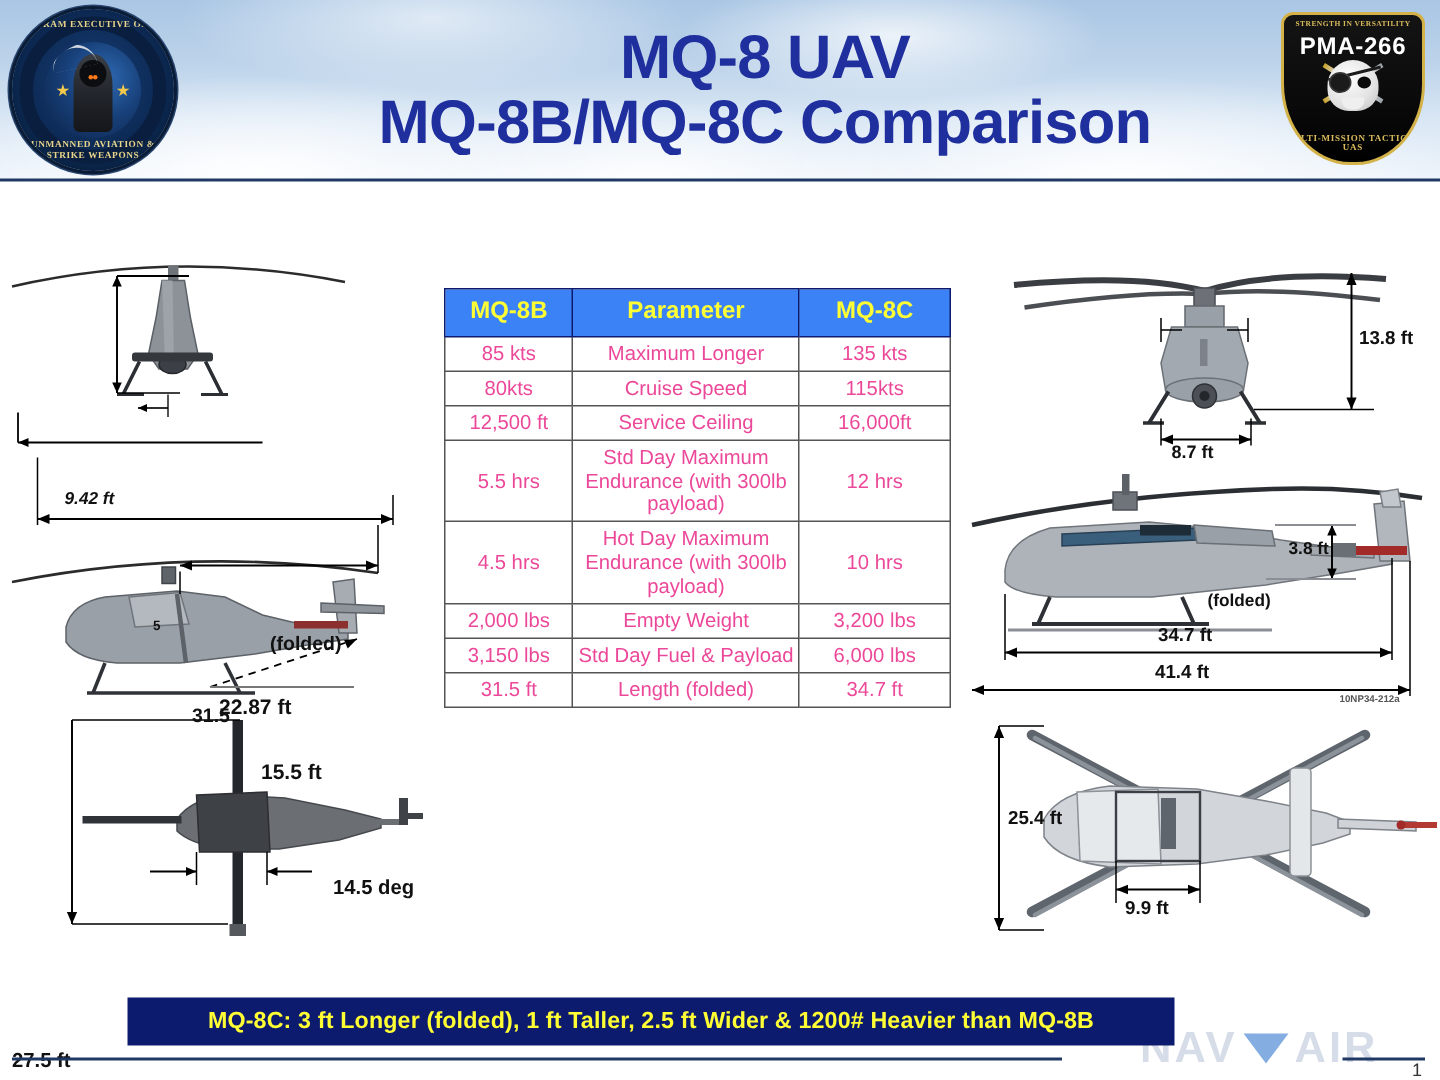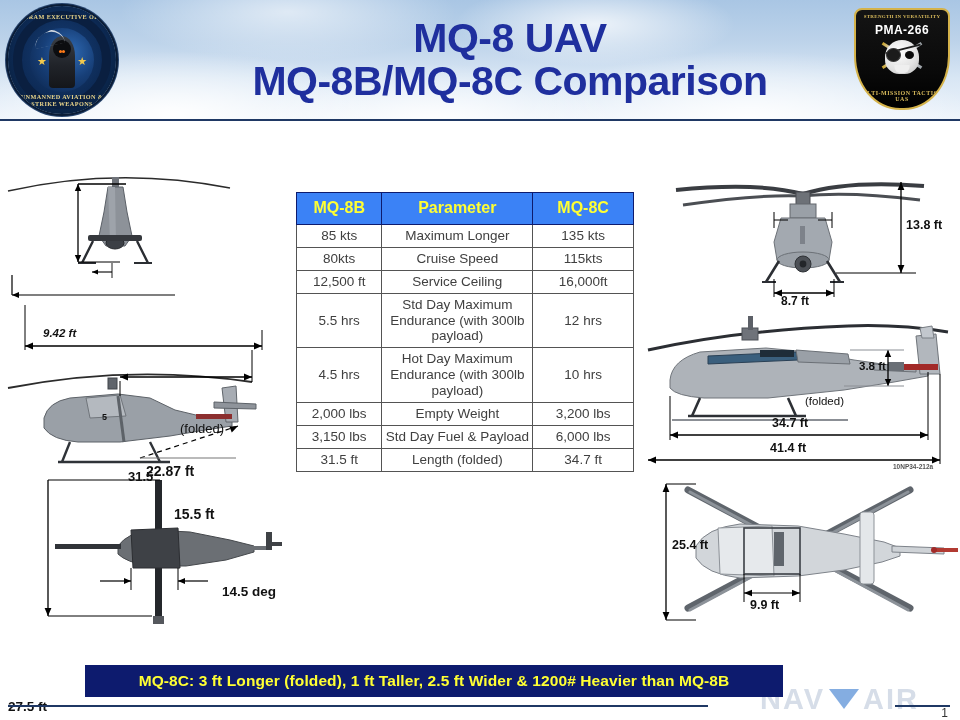--- a/index.html
+++ b/index.html
@@ -96,21 +96,21 @@
     border-radius:8px 8px 46px 46px/8px 8px 54px 54px;
     overflow:hidden;
   }
   .pma-top{
     position:absolute;left:0;right:0;top:4px;text-align:center;
     color:#d9bb5c;font-size:5px;font-weight:bold;letter-spacing:.3px;
     font-family:"Liberation Serif", serif;
   }
   .pma-name{
     position:absolute;left:0;right:0;top:13px;text-align:center;
-    color:#ffffff;font-size:12px;font-weight:bold;letter-spacing:.5px;
+    color:#ffffff;font-size:16px;font-weight:bold;letter-spacing:.5px;
   }
   .pma-skull{
     position:absolute;left:50%;top:30px;transform:translateX(-50%);
     width:34px;height:34px;border-radius:50% 50% 42% 42%;
     background:radial-gradient(circle at 40% 35%, #ffffff 0%, #e2e2e2 60%, #bdbdbd 100%);
   }
   .pma-socket{position:absolute;top:11px;width:9px;height:8px;border-radius:50%;background:#0a0a0a;}
   .pma-socket.l{left:4px;}
   .pma-socket.r{right:5px;}
   .pma-patch{
@@ -136,36 +136,36 @@
     font-family:"Liberation Serif", serif;
   }
 
   
   .spec-table{
     position:absolute;left:296px;top:192px;width:338px;
     border-collapse:collapse;background:#fff;
   }
   .spec-table td,.spec-table th{
     border:1px solid #545454;text-align:center;vertical-align:middle;
-    color:#404040;font-size:13.5px;padding:3px 2px;line-height:1.18;
+    color:#ec4899;font-size:13.5px;padding:3px 2px;line-height:1.18;
   }
   .spec-table thead th{
     background:#3b82f6;color:#ffff33;font-size:16px;font-weight:bold;
     padding:6px 2px;border-color:#0d1b6e;
   }
   .col-a{width:84px;}
   .col-b{width:152px;}
   .col-c{width:100px;}
 
   
   .dim{
     position:absolute;color:#111;font-weight:bold;white-space:nowrap;
     font-family:"Liberation Sans", sans-serif;
   }
-  .lbl-plain{position:absolute;color:#111;white-space:nowrap;font-weight:normal;}
+  .lbl-plain{position:absolute;color:#111;white-space:nowrap;font-weight:bold;}
   .draw{position:absolute;}
   svg{display:block;overflow:visible;}
 
   
   .banner{
     position:absolute;left:85px;top:665px;width:698px;height:32px;
     background:#0d1b6e;display:flex;align-items:center;justify-content:center;
   }
   .banner span{
     color:#ffff33;font-size:15.5px;font-weight:bold;white-space:nowrap;letter-spacing:.1px;

